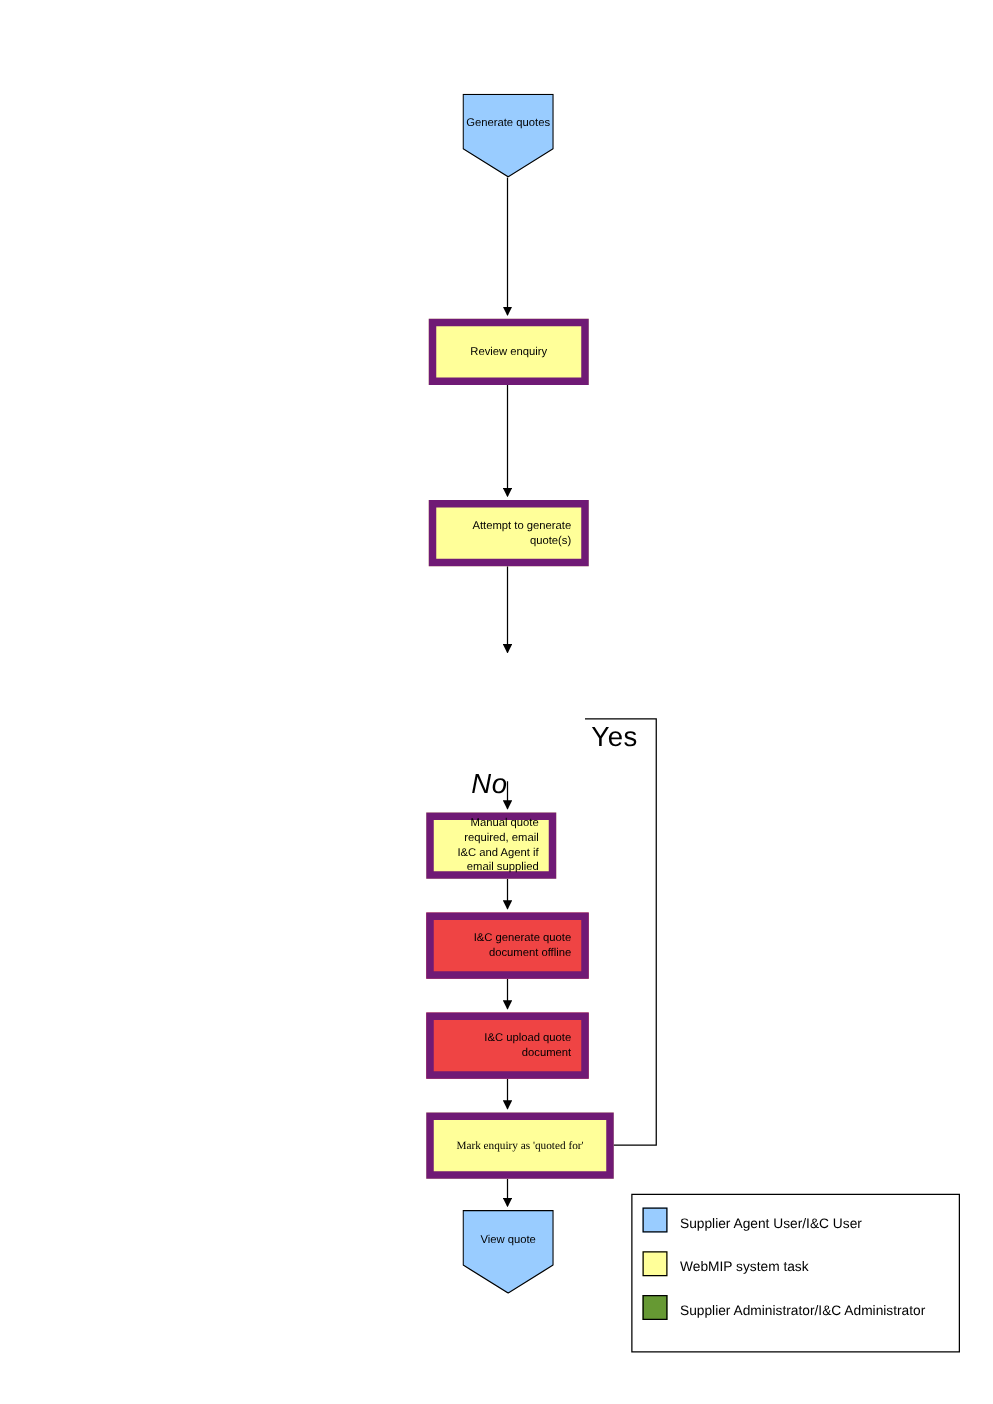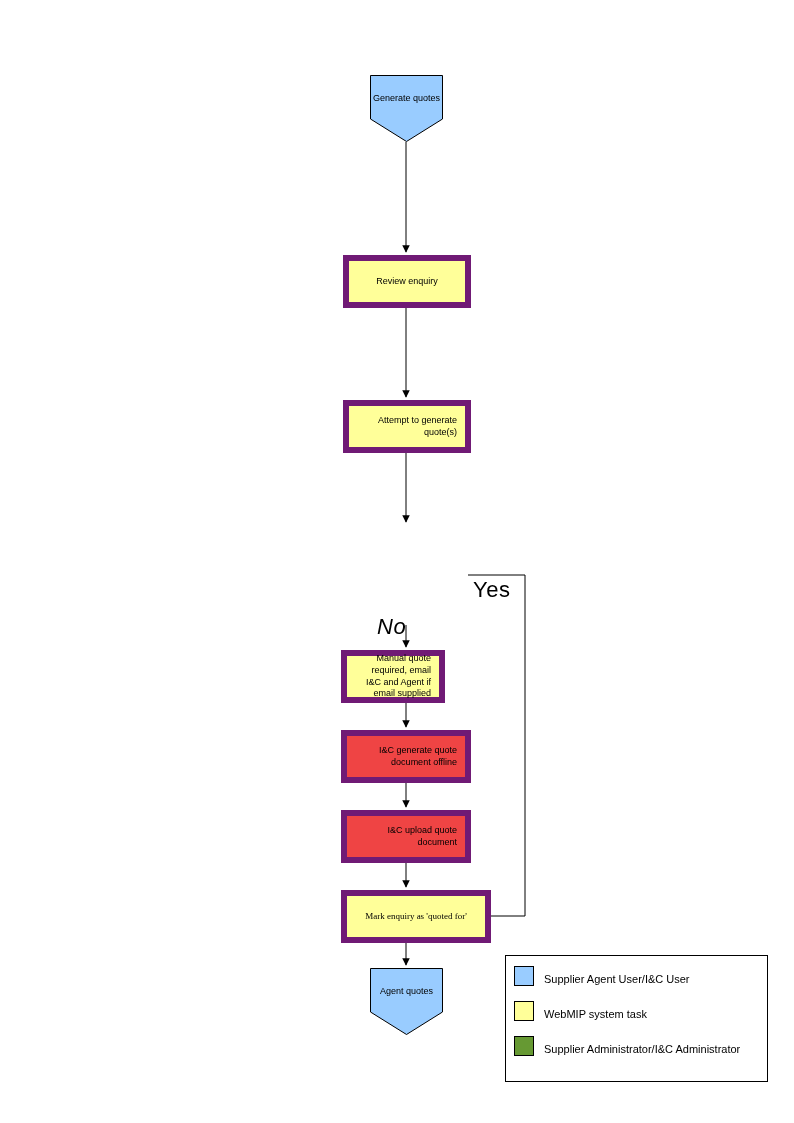--- a/index.html
+++ b/index.html
@@ -87,21 +87,21 @@
   </div>
 
   <div class="node rect yellow" style="left:341px; top:890px; width:150px; height:53px;font-family:Liberation Serif, serif;">
     <span class="node-label">Mark enquiry as 'quoted for'</span>
   </div>
 
   <div class="node shape-node pent" style="left:370px; top:968px; width:73px; height:67px;">
     <svg class="shape-svg" viewBox="0 0 73 67" preserveAspectRatio="none">
       <polygon points="0.5,0.5 72.5,0.5 72.5,44 36.5,66.5 0.5,44" fill="#99CCFF" stroke="#000" stroke-width="1"></polygon>
     </svg>
-    <span class="node-label">Agent quotes</span>
+    <span class="node-label">View quote</span>
   </div>
 
   <div class="legend">
     <div class="legend-item">
       <span class="swatch sw-blue"></span>
       <span class="legend-label">Supplier Agent User/I&amp;C User</span>
     </div>
     <div class="legend-item">
       <span class="swatch sw-yellow"></span>
       <span class="legend-label">WebMIP system task</span>

